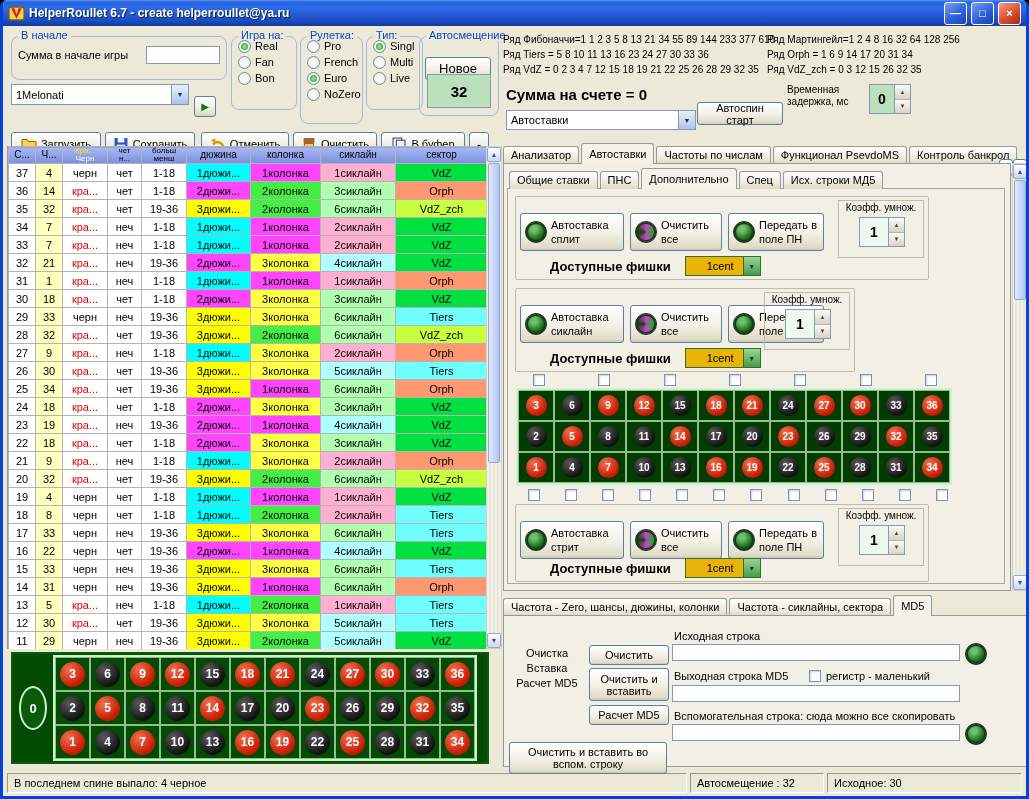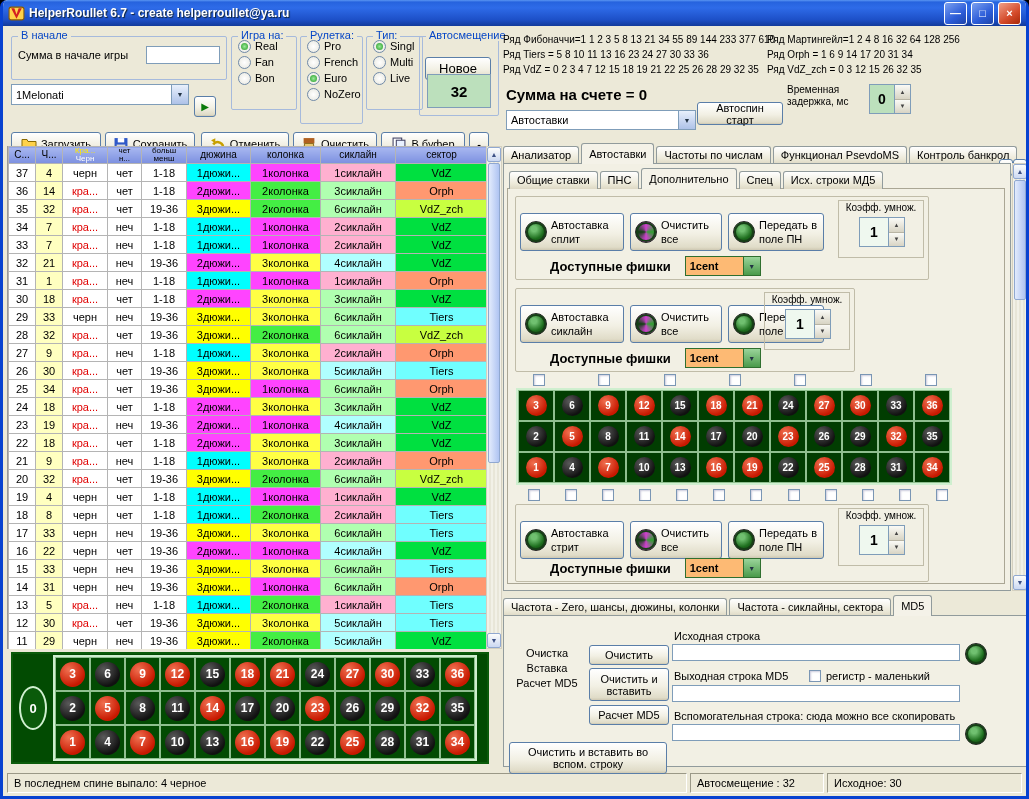--- a/index.html
+++ b/index.html
@@ -6,30 +6,30 @@
   body{width:1029px;height:799px;position:relative;font-family:"Liberation Sans",sans-serif;font-size:11px;color:#000;background:#000;}
   .window{position:absolute;inset:0;background:#ECE9D8;border:3px solid #0842D0;border-top:none;border-radius:7px 7px 0 0;overflow:hidden;}
   
   .titlebar{position:absolute;left:0;right:0;top:0;height:26px;display:flex;align-items:center;padding:0 5px;gap:4px;
     background:linear-gradient(180deg,#5A96F2 0%,#2663DE 8%,#2E6BE8 30%,#1D50C8 75%,#123A9A 100%);border-radius:5px 5px 0 0;}
   .title-text{color:#fff;font-weight:bold;font-size:12px;text-shadow:1px 1px 1px #123;flex:1;white-space:nowrap;overflow:hidden;}
   .win-btn{width:21px;height:21px;border-radius:3px;border:1px solid #fff;display:flex;align-items:center;justify-content:center;color:#fff;font-size:11px;font-weight:bold;}
   .win-btn.minmax{background:linear-gradient(145deg,#7AA0F0,#2C5CD8 60%,#1E44A8);}
   .win-btn.close{background:linear-gradient(145deg,#F0A088,#D44A2A 60%,#A82808);}
   
-  .groupbox{position:absolute;border:1px solid #A6BADC;border-radius:2px;}
+  .groupbox{position:absolute;border:1px solid #A6BADC;border-radius:8px;}
   .gb-label{position:absolute;top:-8px;left:6px;background:#ECE9D8;padding:0 3px;color:#0646C6;white-space:nowrap;}
   .btn{background:linear-gradient(180deg,#FFFFFF,#F2F0E4 55%,#E0DCC8 92%,#CEC8B2);border:1px solid #5A7EA8;border-radius:3px;font-size:11px;
     display:flex;align-items:center;justify-content:center;gap:4px;box-sizing:border-box;font-family:"Liberation Sans",sans-serif;cursor:default;margin-top:12px;}
   .tb{background:#fff;border:1px solid #7F9DB9;box-sizing:border-box;font-family:"Liberation Sans",sans-serif;font-size:11px;padding:0 3px;}
   .combo{background:#fff;border:1px solid #7F9DB9;display:flex;align-items:center;box-sizing:border-box;}
   .combo .combo-val{padding:0 4px;flex:1;white-space:nowrap;overflow:hidden;}
   .combo .arrow{width:16px;align-self:stretch;background:linear-gradient(180deg,#E8F0FC,#AEC2E8);border-left:1px solid #7F9DB9;
     display:flex;align-items:center;justify-content:center;font-size:7px;color:#234;}
-  .combo.green{background:#fdba74;border-color:#2F6F2F;font-weight:bold;}
+  .combo.green{background:#eab308;border-color:#2F6F2F;font-weight:normal;padding-left:17px;}
   .combo.green .arrow{background:linear-gradient(180deg,#9AD49A,#4A9A4A);border-left-color:#2F6F2F;}
   .radio-row{display:flex;align-items:center;gap:4px;height:14px;margin:2px 0 2px 6px;}
   .radio{width:11px;height:11px;border-radius:50%;border:1px solid #708AA8;background:radial-gradient(#fff,#E6E6DE);position:relative;flex:none;}
   .radio.checked::after{content:"";position:absolute;inset:2px;border-radius:50%;background:radial-gradient(#9CE89C,#1E9A1E);}
   .cb{width:12px;height:12px;background:#fff;border:1px solid #7A96B4;box-shadow:inset 1px 1px 2px #CCD;box-sizing:border-box;display:inline-block;}
   .spinbox{position:absolute;display:flex;border:1px solid #7F9DB9;background:#fff;box-sizing:border-box;}
   .spinbox .val{flex:1;display:flex;align-items:center;justify-content:center;font-size:14px;font-weight:bold;}
   .spinbox.green .val{background:#BCE0BC;}
   .spinbox .arrows{width:15px;display:flex;flex-direction:column;border-left:1px solid #7F9DB9;}
   .spinbox .arrows .sp{flex:1;background:linear-gradient(#FAFAF6,#D8D4C4);border-bottom:1px solid #B8B4A4;font-size:6px;display:flex;align-items:center;justify-content:center;color:#444;}

